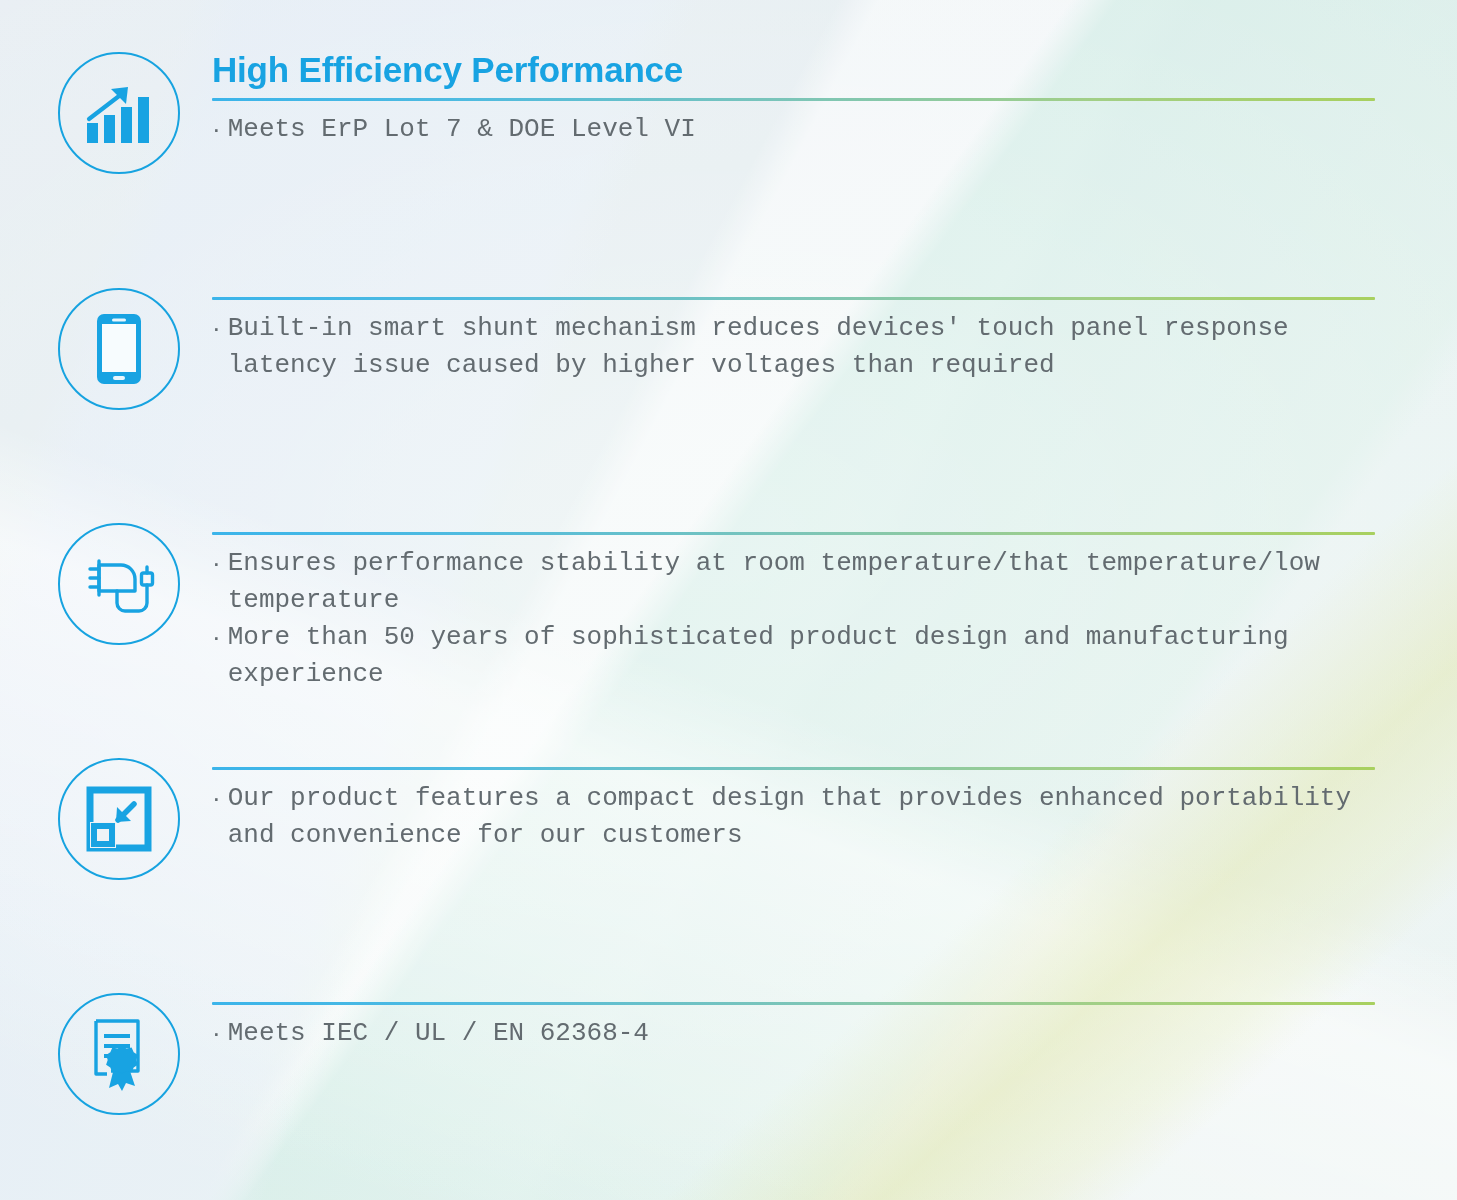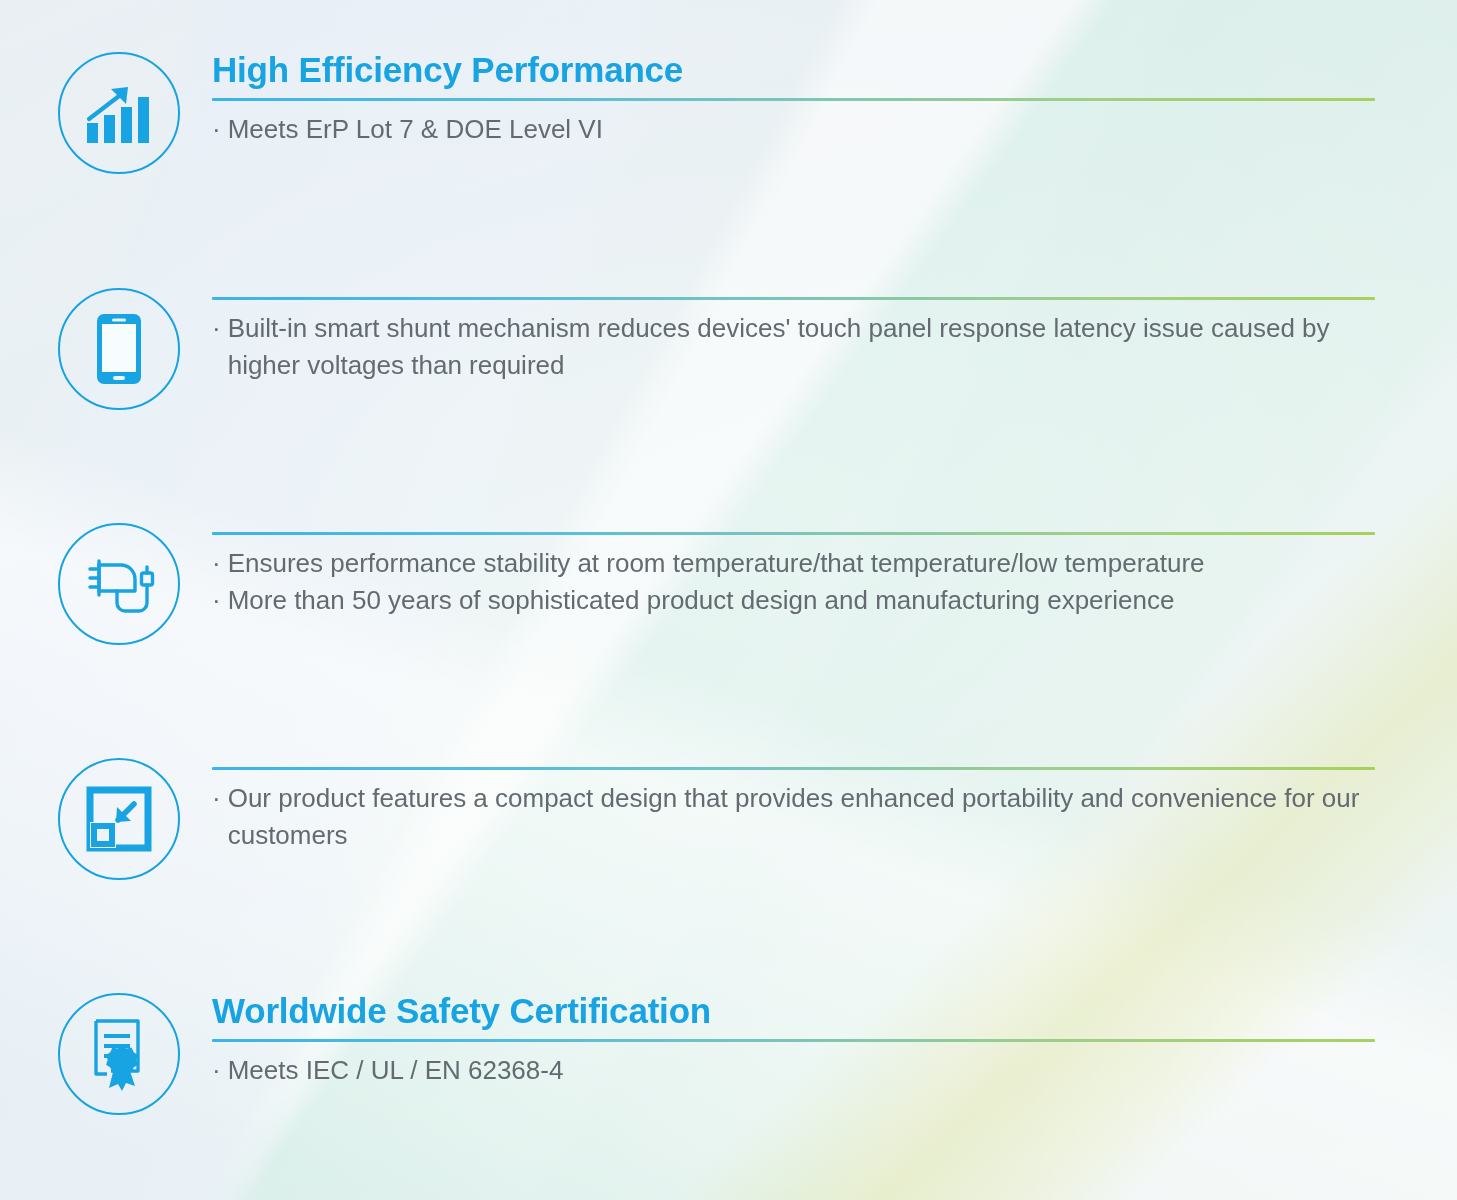--- a/index.html
+++ b/index.html
@@ -132,21 +132,21 @@
     display: flex;
     align-items: flex-start;
   }
   .bullet-dot {
     color: #636b70;
     font-size: 26px;
     line-height: 1.42;
     margin-right: 7px;
     flex: 0 0 auto;
   }
-  .line-text { flex: 1 1 auto; }
+  .line-text { flex: 1 1 auto; font-family: Liberation Mono, monospace; }
 </style>
 </head>
 <body>
 
 <div id="page">
 
   <div class="bg-layer bg-green-sheet"></div>
   <div class="bg-layer bg-blue-sheet"></div>
   <div class="bg-layer bg-white-sweep"></div>
   <div class="bg-layer bg-yellow-streak"></div>
@@ -259,21 +259,20 @@
             <line x1="21" y1="20" x2="47" y2="20" stroke-width="4"></line>
             <line x1="21" y1="30" x2="47" y2="30" stroke-width="4"></line>
             <line x1="21" y1="40" x2="40" y2="40" stroke-width="4"></line>
           </g>
           <path d="M30 56 L26 72 L35 68 L39 75 L43 67 L52 70 L47 55 Z" fill="#18a3e2"></path>
           <path d="M39 30.5 l4.6 2.1 5-1 2.1 4.6 4.2 2.9 -1.6 4.8 1.6 4.8 -4.2 2.9 -2.1 4.6 -5 -1 -4.6 2.1 -4.6 -2.1 -5 1 -2.1 -4.6 -4.2 -2.9 1.6 -4.8 -1.6 -4.8 4.2 -2.9 2.1 -4.6 5 1 Z" fill="#18a3e2"></path>
           <circle cx="39" cy="43.9" r="8.6" fill="#ffffff" opacity="0.0"></circle>
         </svg>
       </div>
       <div class="feature-body">
-        <div class="feature-title">Worldwide Safety Certification</div>
         <div class="feature-rule"></div>
         <div class="feature-lines">
           <div class="feature-line">
             <span class="bullet-dot">·</span>
             <span class="line-text">Meets IEC / UL / EN 62368-4</span>
           </div>
         </div>
       </div>
     </div>
 

